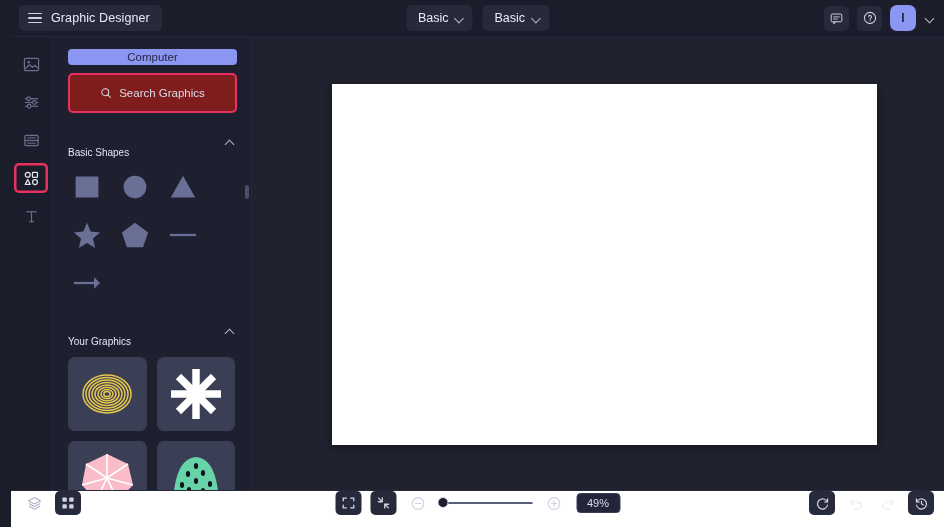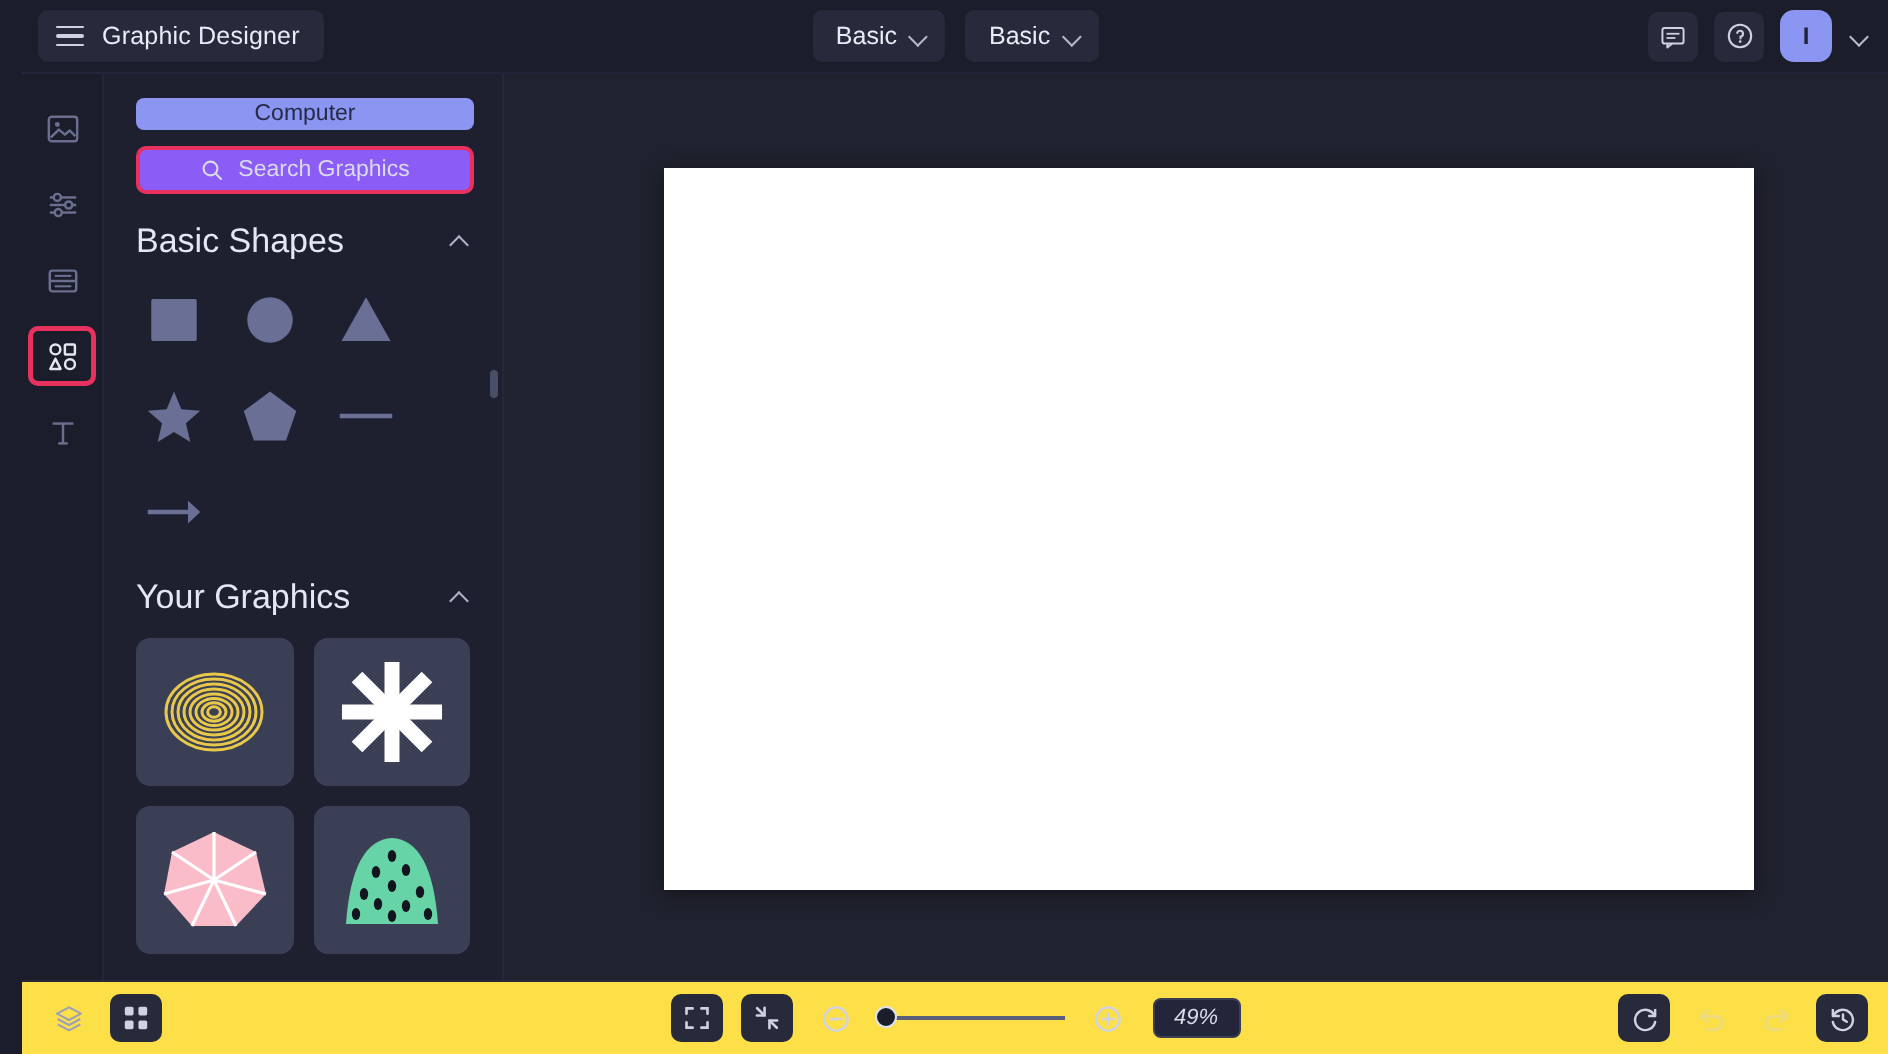--- a/index.html
+++ b/index.html
@@ -95,33 +95,33 @@
     padding: 14px 14px 0 16px;
   }
   .panel-title { color: #f1f2f8; font-size: 14.5px; font-weight: bold; }
   .computer-btn {
     margin: 12px 14px 0 16px; height: 16px;
     background: #8b95f2; border: none; border-radius: 4px;
     color: #262a45; font-size: 11.5px;
     font-family: "Liberation Sans", sans-serif; cursor: pointer;
   }
   .search-wrap {
-    margin: 8px 14px 0 16px; height: 24px;
+    margin: 8px 14px 0 16px; height: 40px;
     border: 2.5px solid #e8315f; border-radius: 5px;
     display: flex; align-items: center; justify-content: center; gap: 7px;
-    background: #8b5cf6; cursor: text;
+    background: #7f1d1d; cursor: text;
   }
   .search-text { color: #d9dbe9; font-size: 11.5px; }
 
   .panel-scroll { flex: 1; overflow: hidden; padding: 0 0 4px 0; position: relative; }
   .sec-head {
     display: flex; align-items: center; justify-content: space-between;
     padding: 14px 16px 0 16px;
   }
-  .sec-title { color: #e4e6f1; font-size: 17px; }
+  .sec-title { color: #e4e6f1; font-size: 10px; margin-top: 20px; }
   .caret-up { width: 10px; height: 10px; position: relative; cursor: pointer; }
   .caret-up::after {
     content:""; position:absolute; left:1px; top:3px; width:6px; height:6px;
     border-left:1.4px solid #aeb2c8; border-top:1.4px solid #aeb2c8;
     transform: rotate(45deg);
   }
 
   .shape-grid {
     display: flex; flex-wrap: wrap; gap: 10px;
     padding: 10px 16px 0 16px;
@@ -154,25 +154,24 @@
     display: flex; align-items: center; justify-content: center;
   }
   .canvas-page {
     position: absolute; left: 80px; top: 47px;
     width: 545px; height: 361px; background: #ffffff;
     box-shadow: 0 2px 10px rgba(0,0,0,.45);
   }
 
   
   .bottombar {
-    height: 37px; flex: 0 0 37px; background: #fde047;
+    height: 37px; flex: 0 0 37px; background: #ffffff;
     border-top: 1px solid #262939;
-    display: flex; align-items: center; padding: 0 10px;
+    display: flex; padding: 0 10px;
     position: relative;
-    font-style: italic;
   }
   .bb-left { display: flex; gap: 8px; }
   .bb-center {
     position: absolute; left: 50%; transform: translateX(-50%);
     display: flex; align-items: center; gap: 9px;
   }
   .bb-right { position: absolute; right: 10px; display: flex; gap: 7px; }
   .bb-btn {
     width: 26px; height: 24px; border-radius: 5px; background: #272a3b;
     display: flex; align-items: center; justify-content: center; cursor: pointer;

